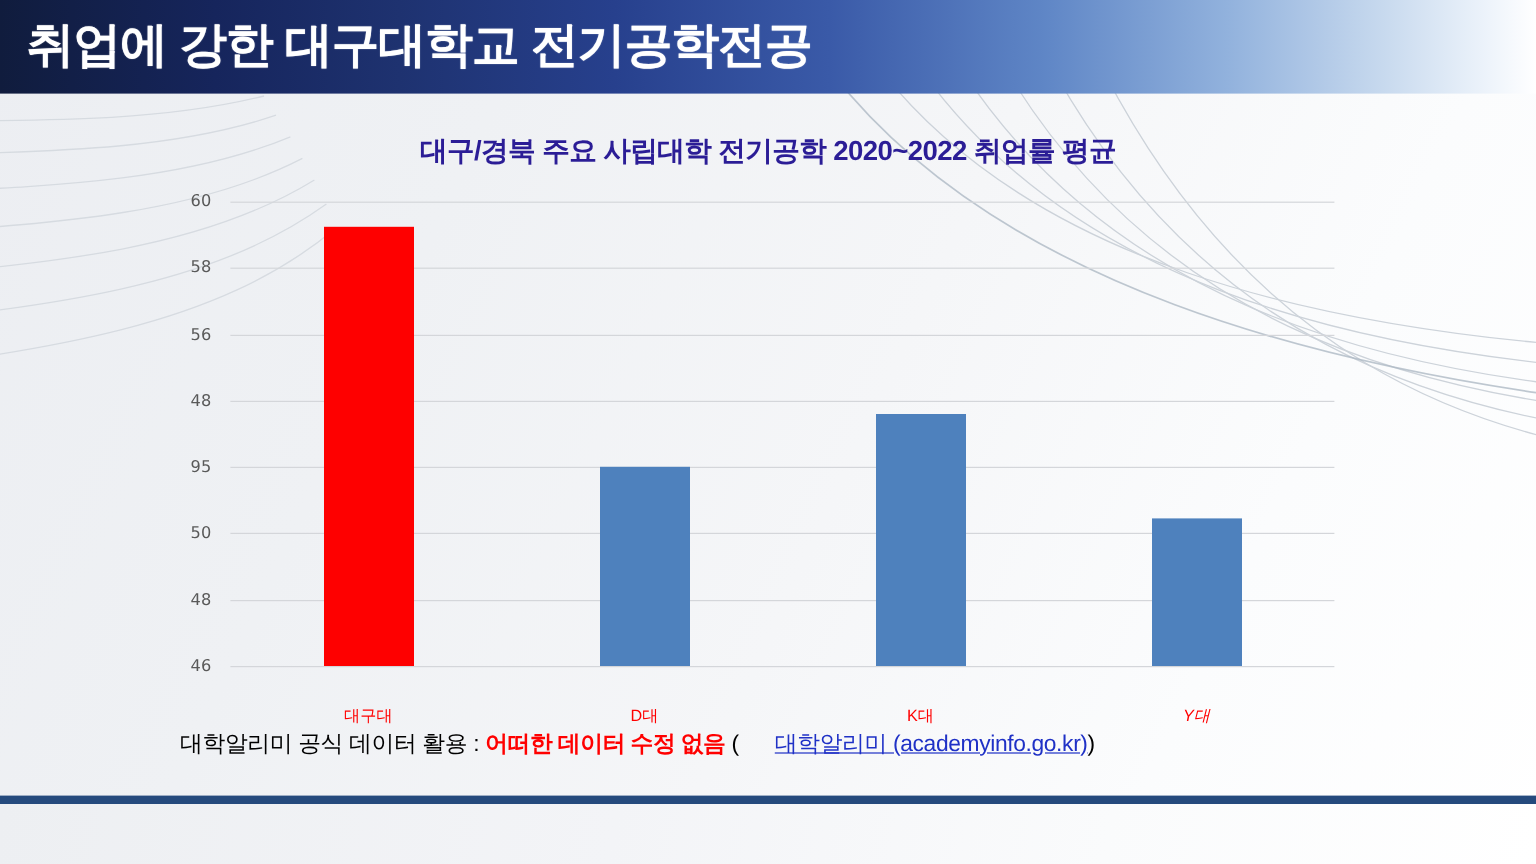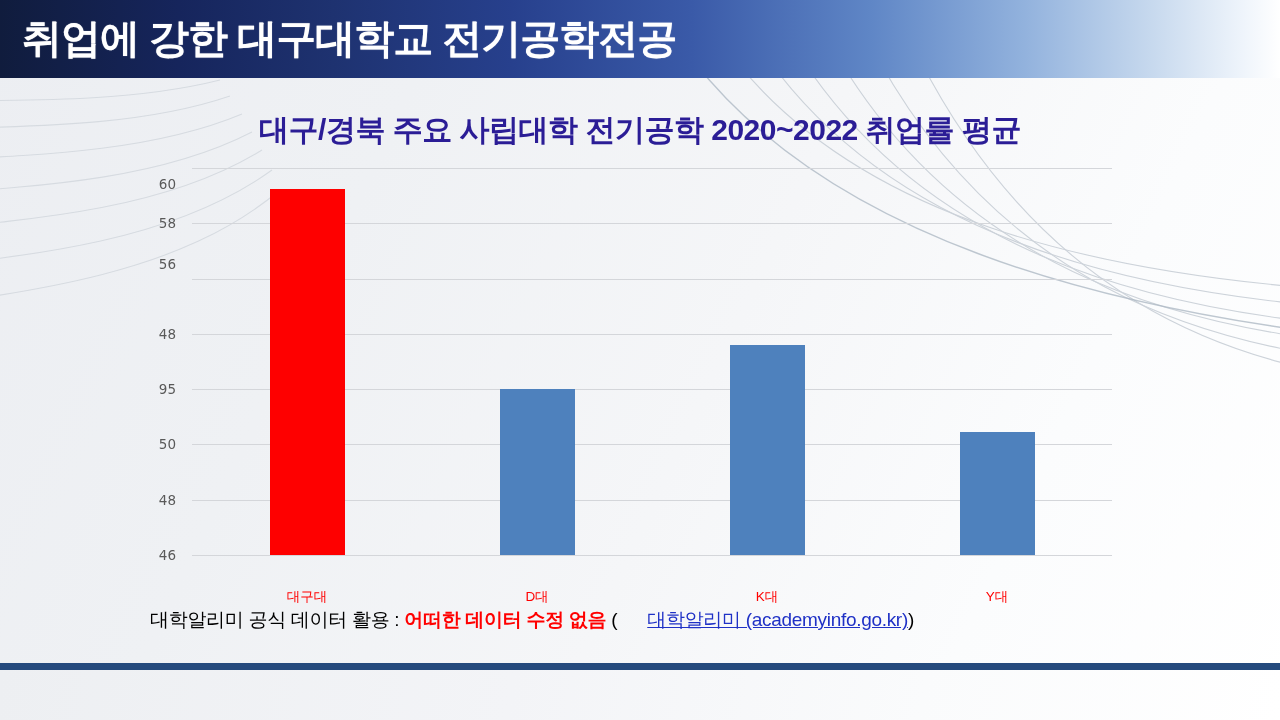--- a/index.html
+++ b/index.html
@@ -49,21 +49,21 @@
   .chart-area {
     position:absolute;
     left:0; top:78px;
     width:1280px; height:572px;
   }
   .chart-title {
     position:absolute;
     left:0; top:32px;
     width:1280px;
     text-align:center;
-    font-size:30px;
+    font-size:23px;
     font-weight:bold;
     color:#2b1d96;
     letter-spacing:-0.5px;
     white-space:nowrap;
   }
 
   
   .plot {
     position:absolute;
     left:192px; top:90px;
@@ -101,21 +101,21 @@
 
   
   .footnote {
     position:absolute;
     left:150px; top:607px;
     font-size:19px;
     color:#000000;
     white-space:nowrap;
     letter-spacing:-0.3px;
   }
-  .fn-em   { color:#FF0000; font-weight:bold; }
+  .fn-em   { color:#FF0000; font-weight:bold;font-family:Liberation Serif, serif; }
   .fn-link { color:#1F31C6; text-decoration:underline;margin-left:30px; }
 
   
   .bottom-rule {
     position:absolute;
     left:0; top:663px;
     width:1280px; height:7px;
     background:#254A7D;
   }
   .bottom-strip {
@@ -158,23 +158,23 @@
 
   <div class="header">
     <div class="header-title">취업에 강한 대구대학교 전기공학전공</div>
   </div>
 
   <div class="chart-area">
 
     <div class="chart-title" style="color: rgb(43, 29, 150);">대구/경북 주요 사립대학  전기공학 2020~2022 취업률 평균</div>
 
     <div class="ylabels">
-        <div class="ylabel" style="top: 16px; color: rgb(89, 89, 89); text-align: center;">60</div>
+        <div class="ylabel" style="top: 0px; color: rgb(89, 89, 89); text-align: center;">60</div>
         <div class="ylabel" style="top: 55px; color: rgb(89, 89, 89);">58</div>
-        <div class="ylabel" style="top: 96px; color: rgb(89, 89, 89);">56</div>
+        <div class="ylabel" style="top: 111px; color: rgb(89, 89, 89);">56</div>
         <div class="ylabel" style="top: 166px; color: rgb(89, 89, 89);">48</div>
         <div class="ylabel" style="top: 221px; color: rgb(89, 89, 89);">95</div>
         <div class="ylabel" style="top: 276px; color: rgb(89, 89, 89);">50</div>
         <div class="ylabel" style="top: 332px; color: rgb(89, 89, 89);">48</div>
         <div class="ylabel" style="top: 387px; color: rgb(89, 89, 89);">46</div>
       </div>
 
     <div class="plot">
       <div class="gridlines">
           <div class="gridline" style="top: 0px; background: rgb(212, 214, 218);"></div>
@@ -191,21 +191,21 @@
           <div class="bar blue" title="D대: 52" style="left: 308px; height: 166px; background: rgb(78, 129, 189);"></div>
           <div class="bar blue" title="K대: 53.6" style="left: 538px; height: 210px; background: rgb(78, 129, 189);"></div>
           <div class="bar blue" title="Y대: 50.45" style="left: 768px; height: 123px; background: rgb(78, 129, 189);"></div>
         </div>
     </div>
 
     <div class="xlabels">
         <div class="xlabel" style="left: 115px; color: rgb(255, 0, 0);">대구대</div>
         <div class="xlabel" style="left: 345px; color: rgb(255, 0, 0);">D대</div>
         <div class="xlabel" style="left: 575px; color: rgb(255, 0, 0);">K대</div>
-        <div class="xlabel" style="left: 805px; color: rgb(255, 0, 0);">Y대</div>
+        <div class="xlabel" style="left: 805px; color: rgb(255, 0, 0); font-style: italic;">Y대</div>
       </div>
   </div>
 
   <div class="footnote">
     <span>대학알리미 공식 데이터 활용 : </span><span class="fn-em">어떠한 데이터 수정 없음</span><span> (</span><span class="fn-link">대학알리미  (academyinfo.go.kr)</span><span>)</span>
   </div>
 
   <div class="bottom-rule" style="background: rgb(37, 74, 125);"></div>
   <div class="bottom-strip"></div>
 

